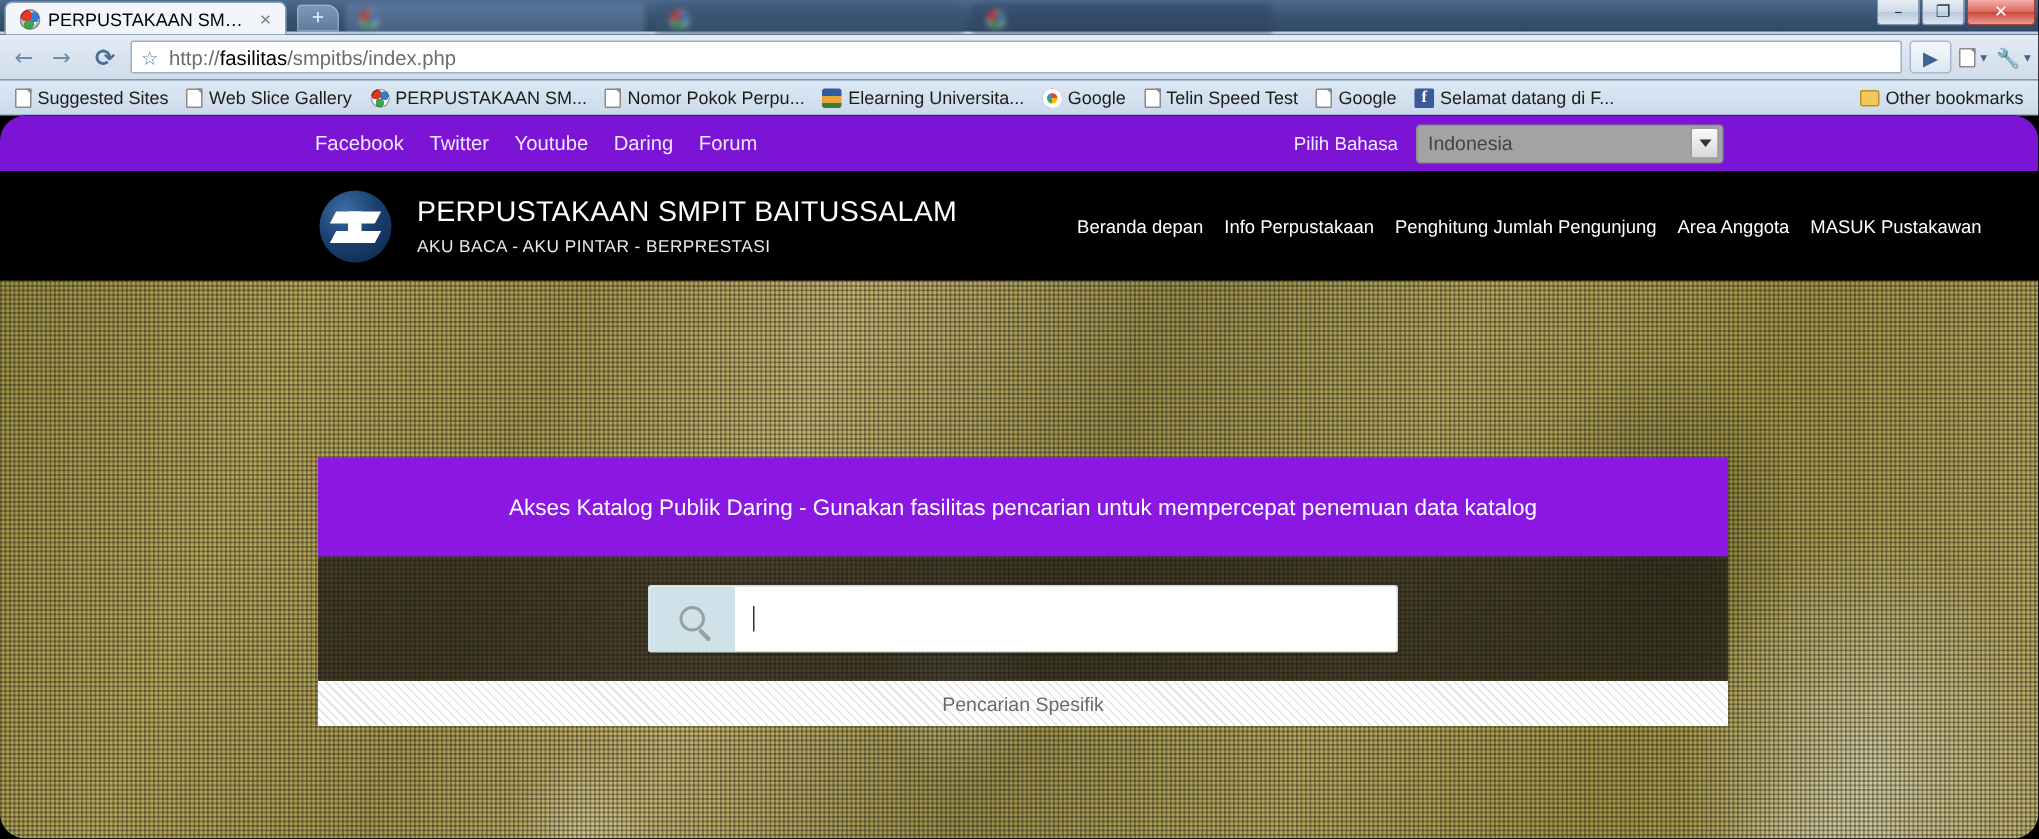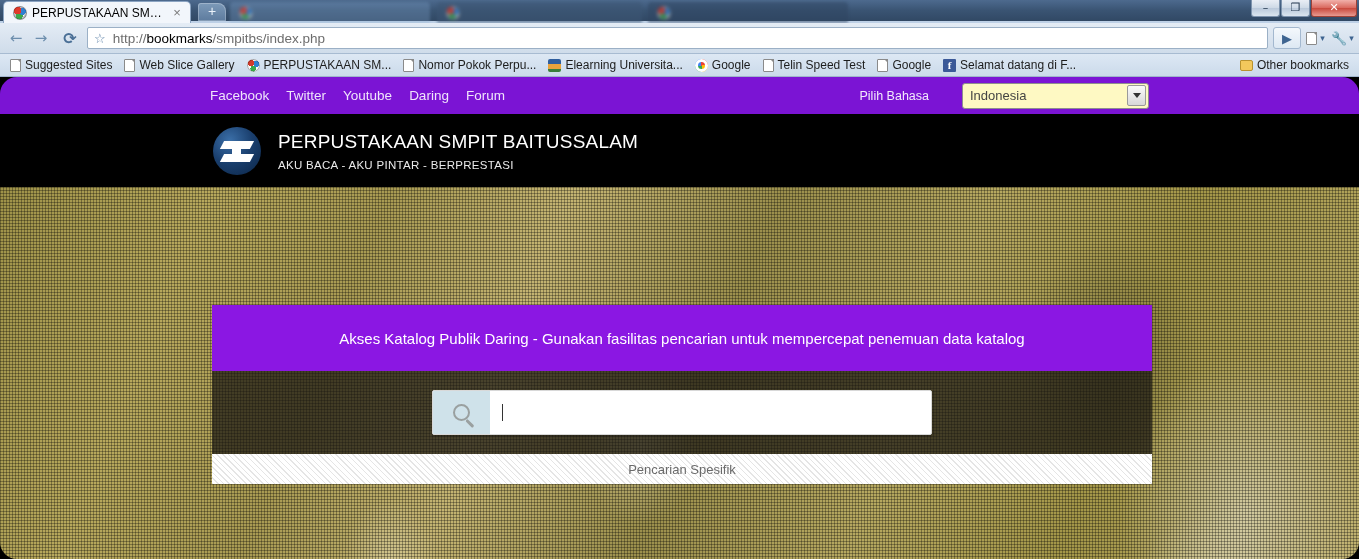--- a/index.html
+++ b/index.html
@@ -187,24 +187,24 @@
     display: flex; align-items: center;
     position: relative;
   }
   .social { display: flex; gap: 17px; margin-left: 210px; }
   .social a { color: #f0e4fb; font-size: 13.5px; text-decoration: none; }
   .langwrap {
     position: absolute; right: 210px; display: flex; align-items: center; gap: 12px;
   }
   .langlabel { color: #f3e9fc; font-size: 12.5px; }
   .langsel {
-    width: 187px; height: 26px; background: #fef9c3;
+    width: 205px; height: 26px; background: #a3a3a3;
     border: 1px solid #8e8e8e; border-radius: 3px;
     display: flex; align-items: center; justify-content: space-between;
-    padding: 0 2px 0 7px; font-size: 13px; color: #444; margin-left: 21px;
+    padding: 0 2px 0 7px; font-size: 13px; color: #444;
   }
   .langsel .arrowbox {
     width: 19px; height: 21px;
     background: linear-gradient(to bottom,#fafafa,#d8d8d8);
     border: 1px solid #9a9a9a; border-radius: 2px;
     display: flex; align-items: center; justify-content: center;
   }
   .caret { width:0;height:0;border-left:4px solid transparent;border-right:4px solid transparent;border-top:5px solid #333; }
 
   .header {
@@ -335,21 +335,21 @@
     </div>
   </div>
 
   <div class="toolbar">
     <div class="navbtn">←</div>
     <div class="navbtn">→</div>
     <div class="navbtn reload">⟳</div>
 
     <div class="urlbar">
       <span class="star">☆</span>
-      <span class="url"><span>http://</span><b>bookmarks</b><span>/smpitbs/index.php</span></span>
+      <span class="url"><span>http://</span><b>fasilitas</b><span>/smpitbs/index.php</span></span>
     </div>
 
     <div class="tbtn go">▶</div>
     <div class="tbtn">
       <span class="pageico"></span>
         <span style="margin-left:3px;font-size:9px">▾</span>
     </div>
     <div class="tbtn">
       <span style="font-size:13px">🔧</span>
         <span style="margin-left:2px;font-size:9px">▾</span>
@@ -427,20 +427,27 @@
         <div class="logo">
           <span class="s1"></span>
             <span class="bar"></span>
             <span class="s2"></span>
         </div>
         <div class="brandtext">
           <div class="brandtitle">PERPUSTAKAAN SMPIT BAITUSSALAM</div>
           <div class="brandsub">AKU BACA - AKU PINTAR - BERPRESTASI</div>
         </div>
       </div>
+      <div class="mainnav">
+        <a href="#">Beranda depan</a>
+        <a href="#">Info Perpustakaan</a>
+        <a href="#">Penghitung Jumlah Pengunjung</a>
+        <a href="#">Area Anggota</a>
+        <a href="#">MASUK Pustakawan</a>
+      </div>
     </div>
 
     <div class="card">
       <div class="card-banner">Akses Katalog Publik Daring - Gunakan fasilitas pencarian untuk mempercepat penemuan data katalog</div>
       <div class="card-search">
         <div class="searchbox">
           <div class="search-ico-btn">
             <span class="mag"></span>
           </div>
           <div class="search-input">

